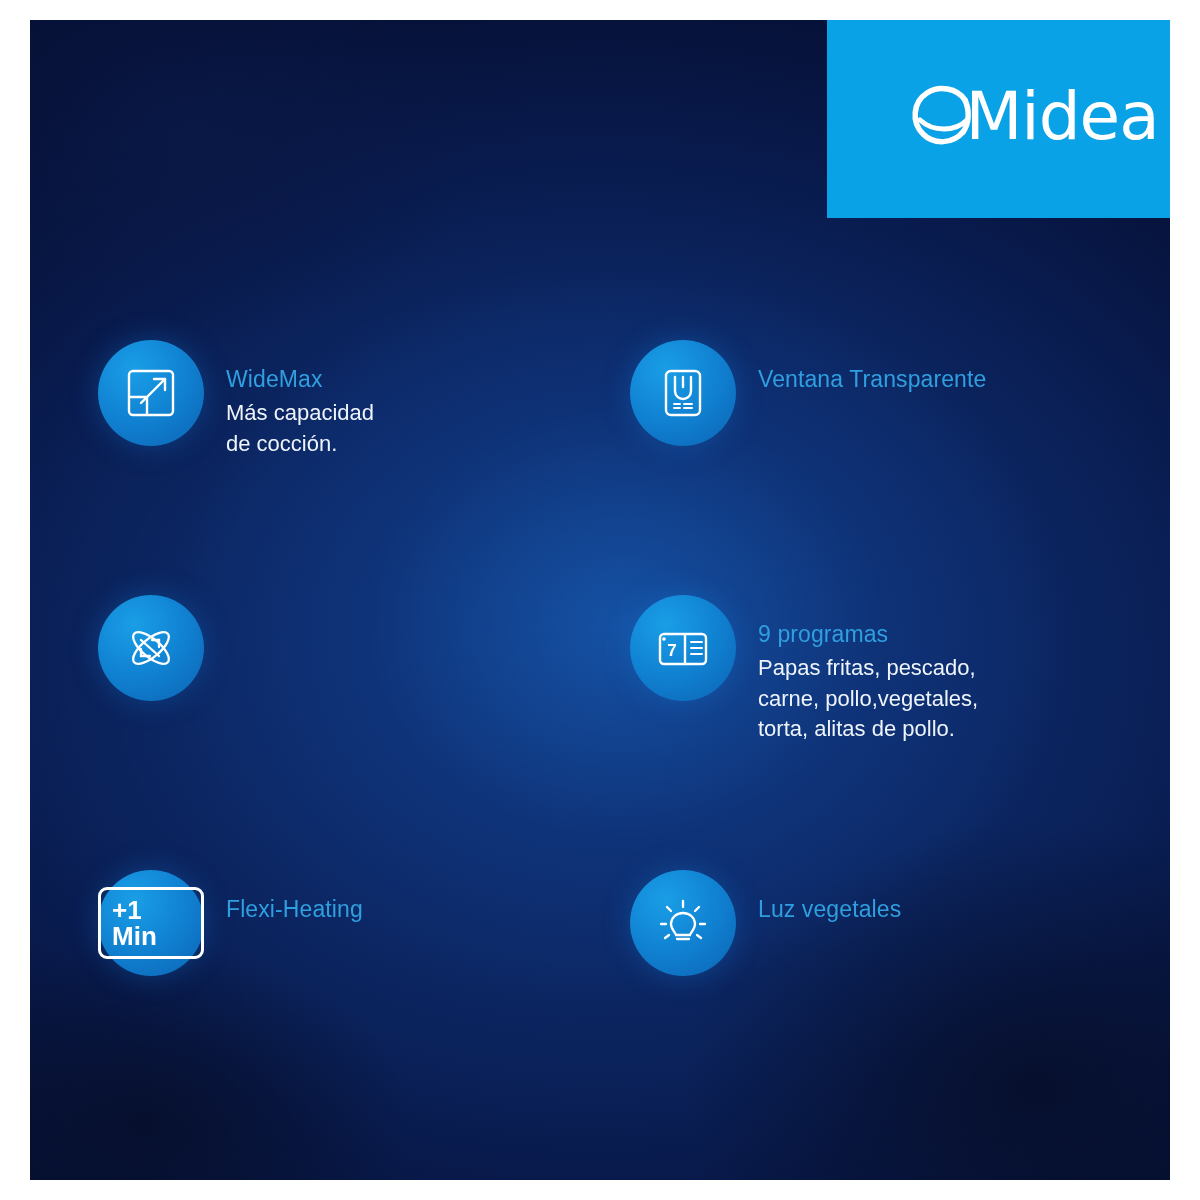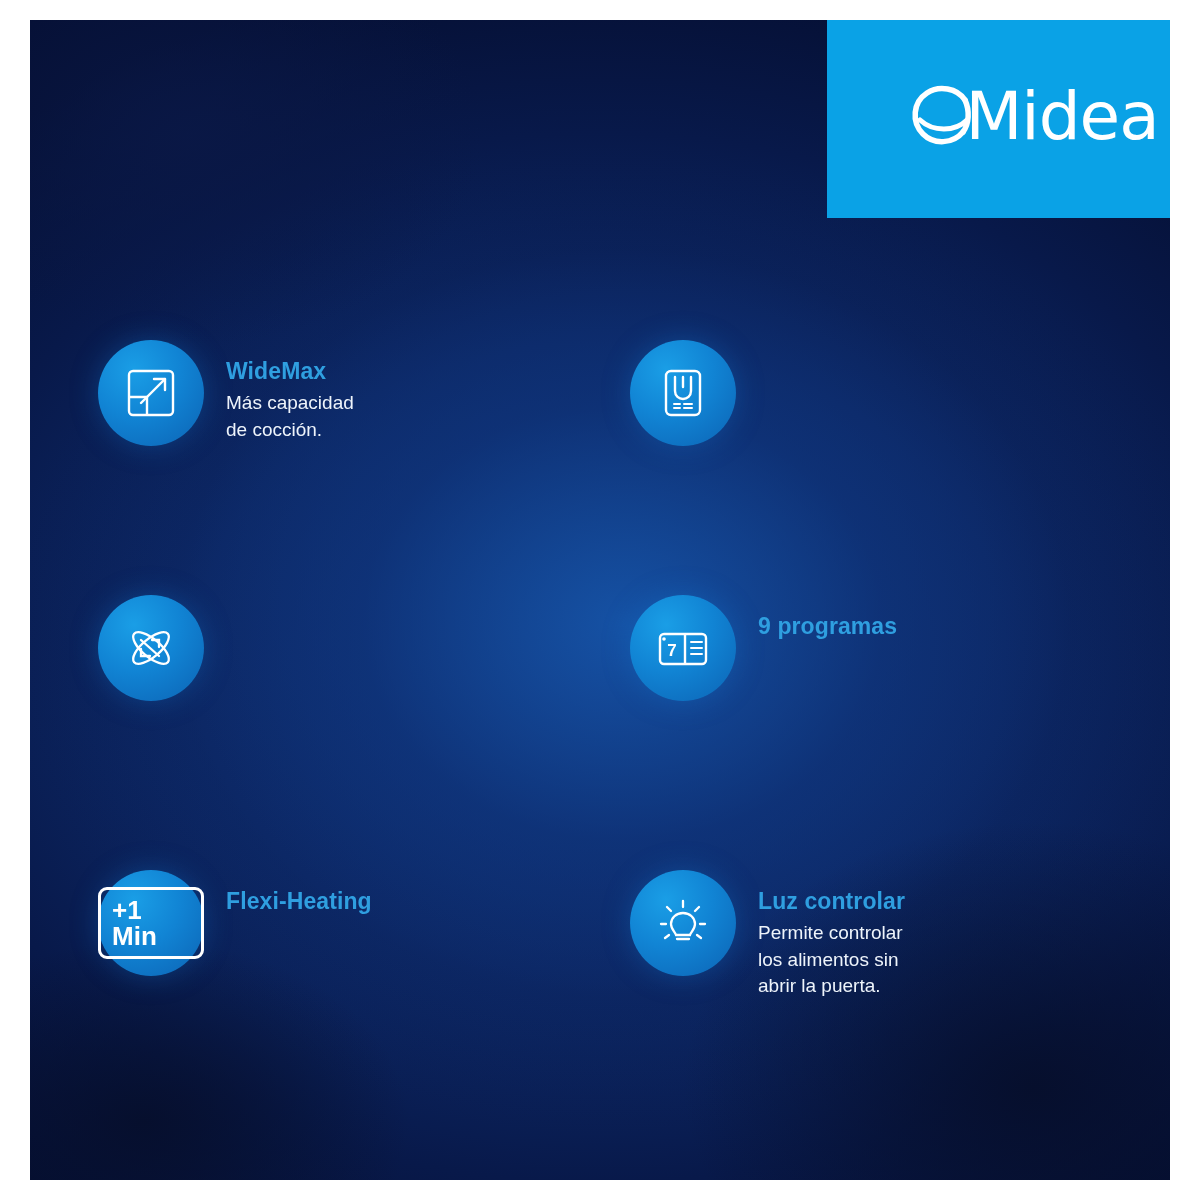--- a/index.html
+++ b/index.html
@@ -116,28 +116,28 @@
     justify-content: center;
   }
   .icon-badge svg { display: block; }
 
   .feature-text {
     padding-top: 14px;
   }
   .feature-title {
     color: #2f9fe0;
     font-size: 23px;
-    font-weight: 700;
-    margin: 4px 0 6px 0;
+    font-weight: 400;
+    margin: 12px 0 6px 0;
     line-height: 1.15;
     letter-spacing: 0.1px;
   }
   .feature-desc {
     color: #eef4fb;
-    font-size: 19px;
+    font-size: 22px;
     line-height: 1.38;
     margin: 0;
     white-space: pre-line;
     font-weight: 400;
   }
 
   .minbox {
     border: 3px solid #ffffff;
     border-radius: 9px;
     padding: 7px 11px;
@@ -188,20 +188,21 @@
       <div class="feature col-right row-1">
         <div class="icon-badge">
           <svg viewBox="0 0 60 60" width="60" height="60" aria-hidden="true">
             <rect x="13" y="8" width="34" height="44" rx="5" fill="none" stroke="#ffffff" stroke-width="2.4"></rect>
             <path d="M22 14 L22 28 C22 33 26 36 30 36 C34 36 38 33 38 28 L38 14" fill="none" stroke="#ffffff" stroke-width="2.4" stroke-linecap="round"></path>
             <path d="M30 14 L30 24" fill="none" stroke="#ffffff" stroke-width="2.4" stroke-linecap="round"></path>
             <path d="M21 41 L27 41 M21 45 L27 45 M31 41 L39 41 M31 45 L39 45" stroke="#ffffff" stroke-width="2" stroke-linecap="round"></path>
           </svg>
         </div>
         <div class="feature-text">
+          <p class="feature-title">Ventana Transparente</p>
         </div>
       </div>
 
       <div class="feature col-left row-2">
         <div class="icon-badge">
           <svg viewBox="0 0 60 60" width="60" height="60" aria-hidden="true">
             <g fill="none" stroke="#ffffff" stroke-width="2.3" stroke-linecap="round">
               <ellipse cx="30" cy="30" rx="22" ry="9" transform="rotate(40 30 30)"></ellipse>
               <ellipse cx="30" cy="30" rx="22" ry="9" transform="rotate(-40 30 30)"></ellipse>
               <path d="M20 22 L38 38"></path>
@@ -217,20 +218,23 @@
           <svg viewBox="0 0 60 60" width="60" height="60" aria-hidden="true">
             <rect x="7" y="16" width="46" height="30" rx="4" fill="none" stroke="#ffffff" stroke-width="2.4"></rect>
             <path d="M32 16 L32 46" stroke="#ffffff" stroke-width="2.4"></path>
             <text x="19" y="38" font-family="Liberation Sans, sans-serif" font-size="17" font-weight="700" fill="#ffffff" text-anchor="middle">7</text>
             <path d="M38 24 L49 24 M38 30 L49 30 M38 36 L49 36" stroke="#ffffff" stroke-width="2" stroke-linecap="round"></path>
             <circle cx="11" cy="21" r="1.8" fill="#ffffff"></circle>
           </svg>
         </div>
         <div class="feature-text">
           <p class="feature-title">9 programas</p>
+          <p class="feature-desc">Papas fritas, pescado,
+carne, pollo,vegetales,
+torta, alitas de pollo.</p>
         </div>
       </div>
 
       <div class="feature col-left row-3">
         <div class="icon-badge">
           <span class="minbox">+1 Min</span>
         </div>
         <div class="feature-text">
           <p class="feature-title">Flexi-Heating</p>
         </div>
@@ -246,22 +250,19 @@
               <path d="M14 14 L18 18"></path>
               <path d="M46 14 L42 18"></path>
               <path d="M8 31 L13 31"></path>
               <path d="M52 31 L47 31"></path>
               <path d="M12 45 L16 42"></path>
               <path d="M48 45 L44 42"></path>
             </g>
           </svg>
         </div>
         <div class="feature-text">
-          <p class="feature-title">Luz controlar</p>
-          <p class="feature-desc">Permite controlar
-los alimentos sin
-abrir la puerta.</p>
+          <p class="feature-title">Luz vegetales</p>
         </div>
       </div>
 
     </div>
   </div>
 </div>
 
 </body></html>

